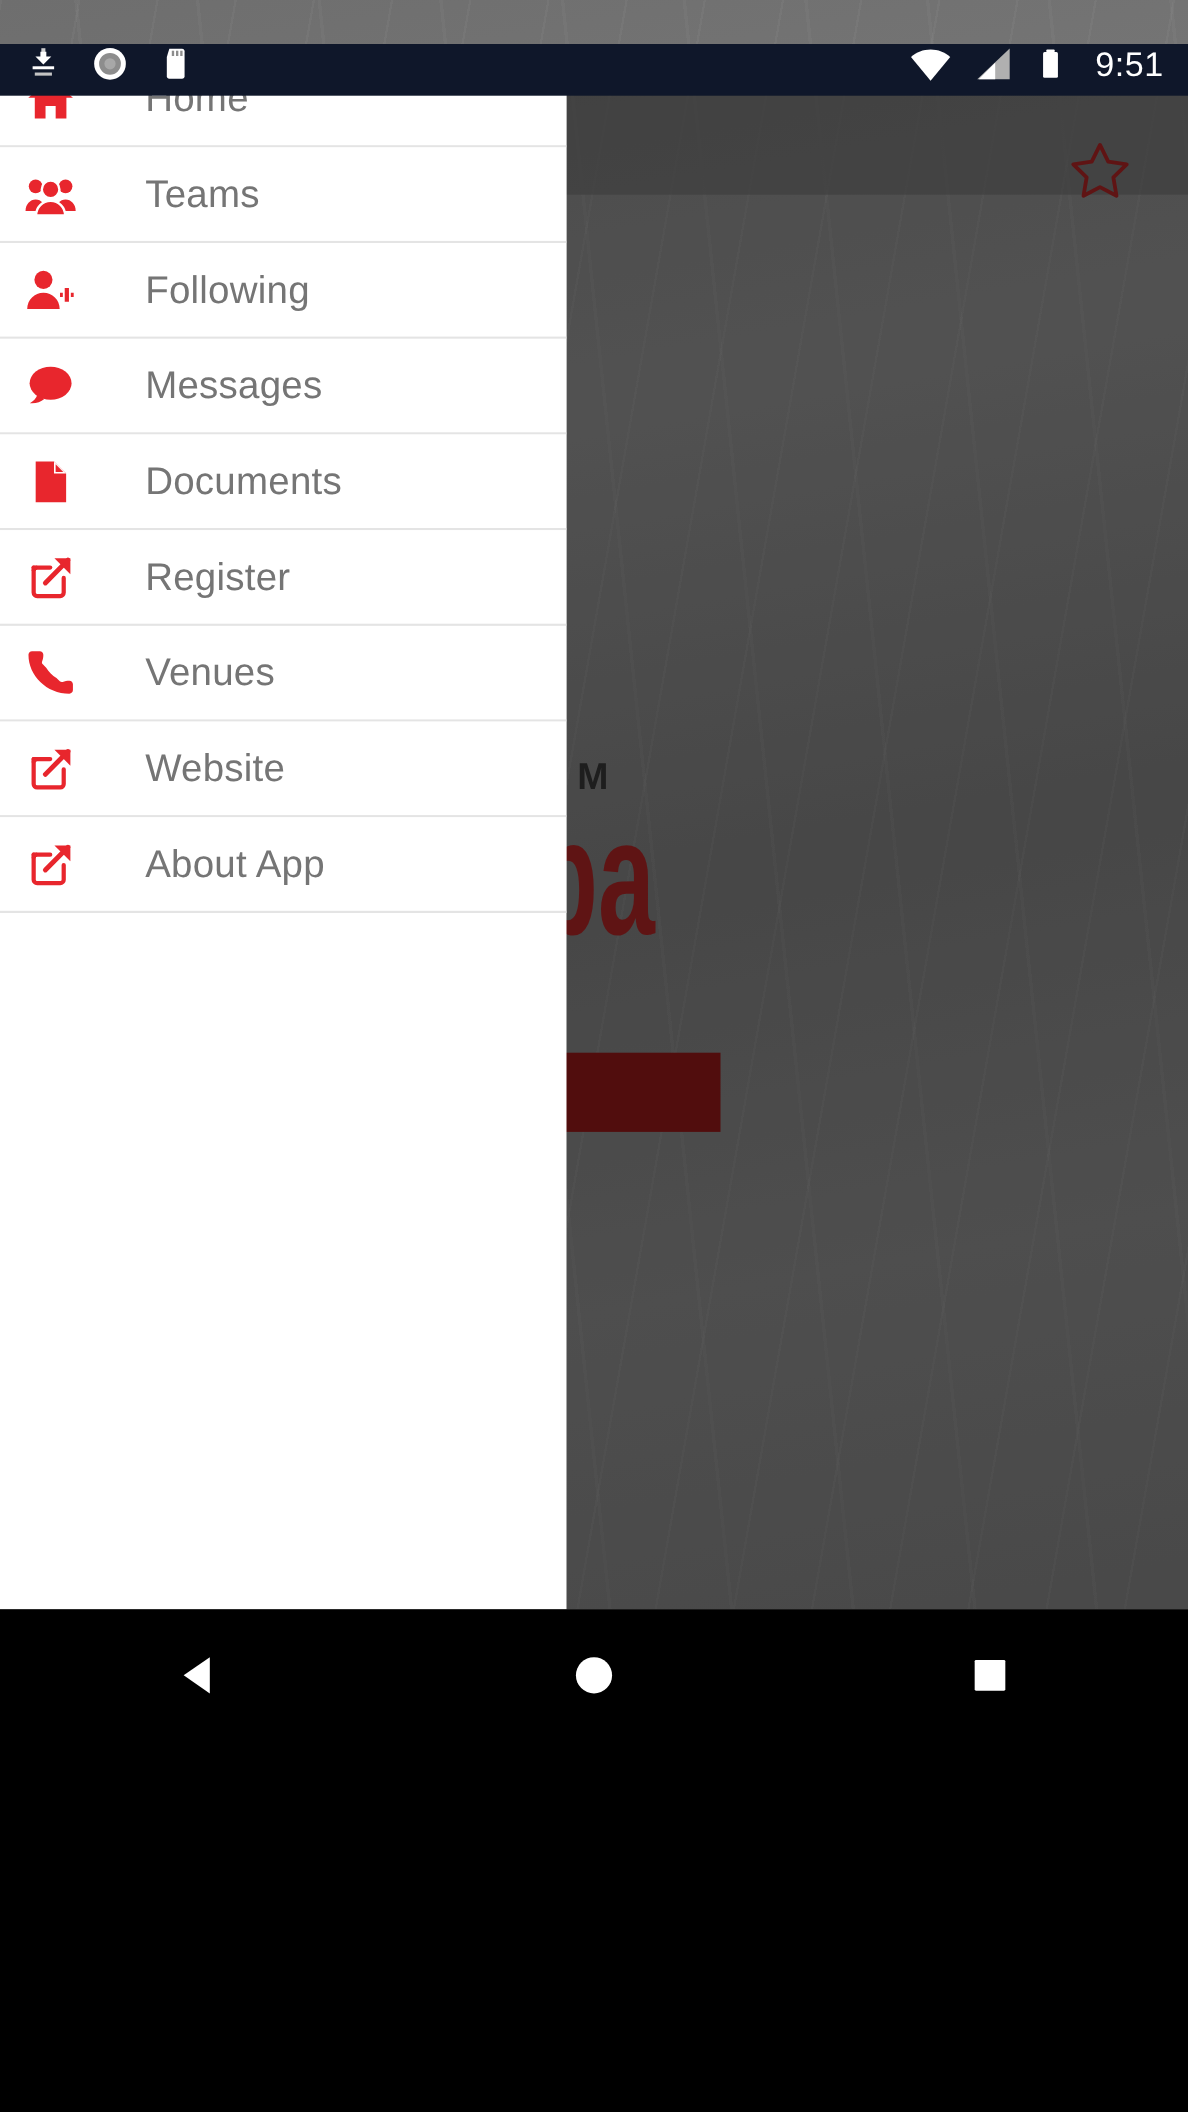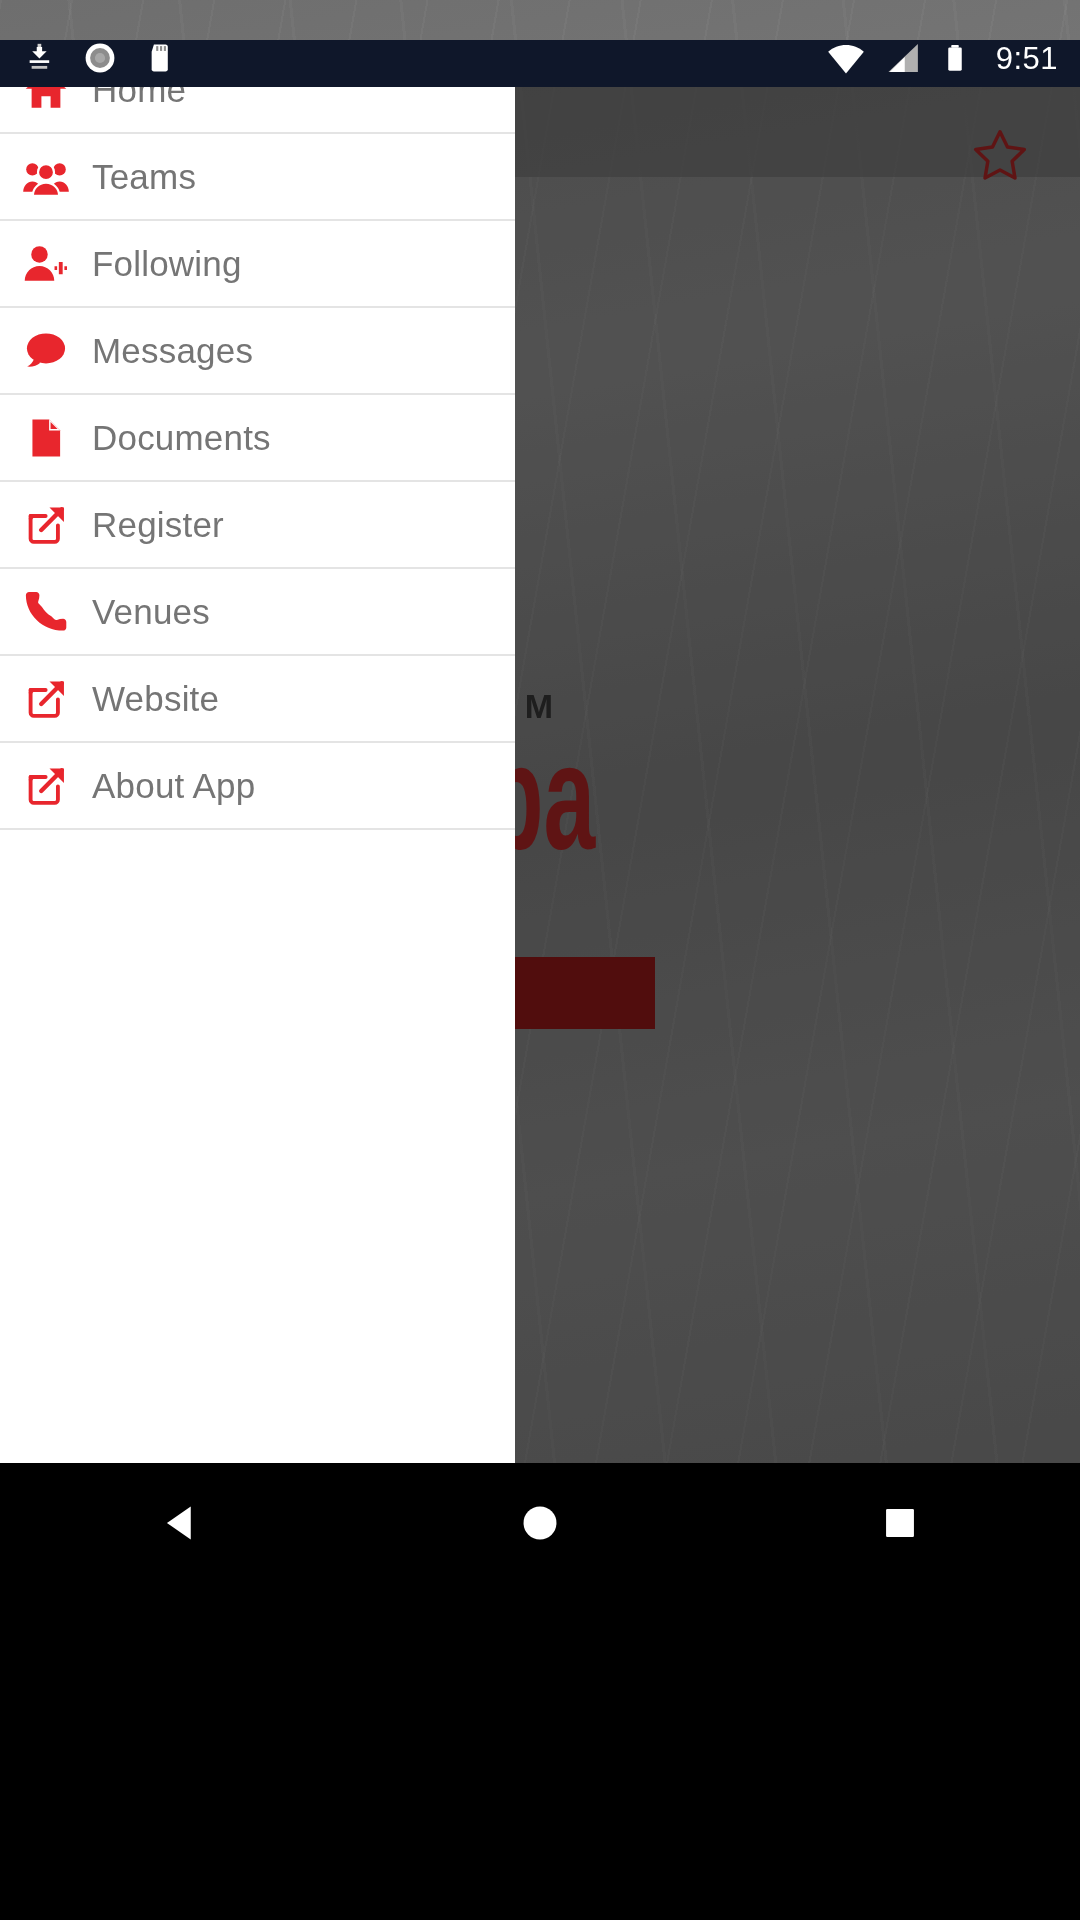--- a/index.html
+++ b/index.html
@@ -85,20 +85,21 @@
     border-bottom:2px solid #e4e4e4;
     background:#fff;
   }
   .drawer-item .di-icon {
     width:92px; min-width:92px; height:87px;
     display:flex; align-items:center; justify-content:center;
   }
   .drawer-item .di-label {
     color:#757575; font-size:35px; letter-spacing:0.2px;
     white-space:nowrap;
+    margin-left:40px;
   }
   #drawer-filler { width:100%; height:auto; background:#fff; flex:1; }
 
   svg { display:block; }
 
   
   #bottom-nav {
     position:absolute; left:0; top:1463px; width:1080px; height:457px;
     background:#000; z-index:50;
   }

